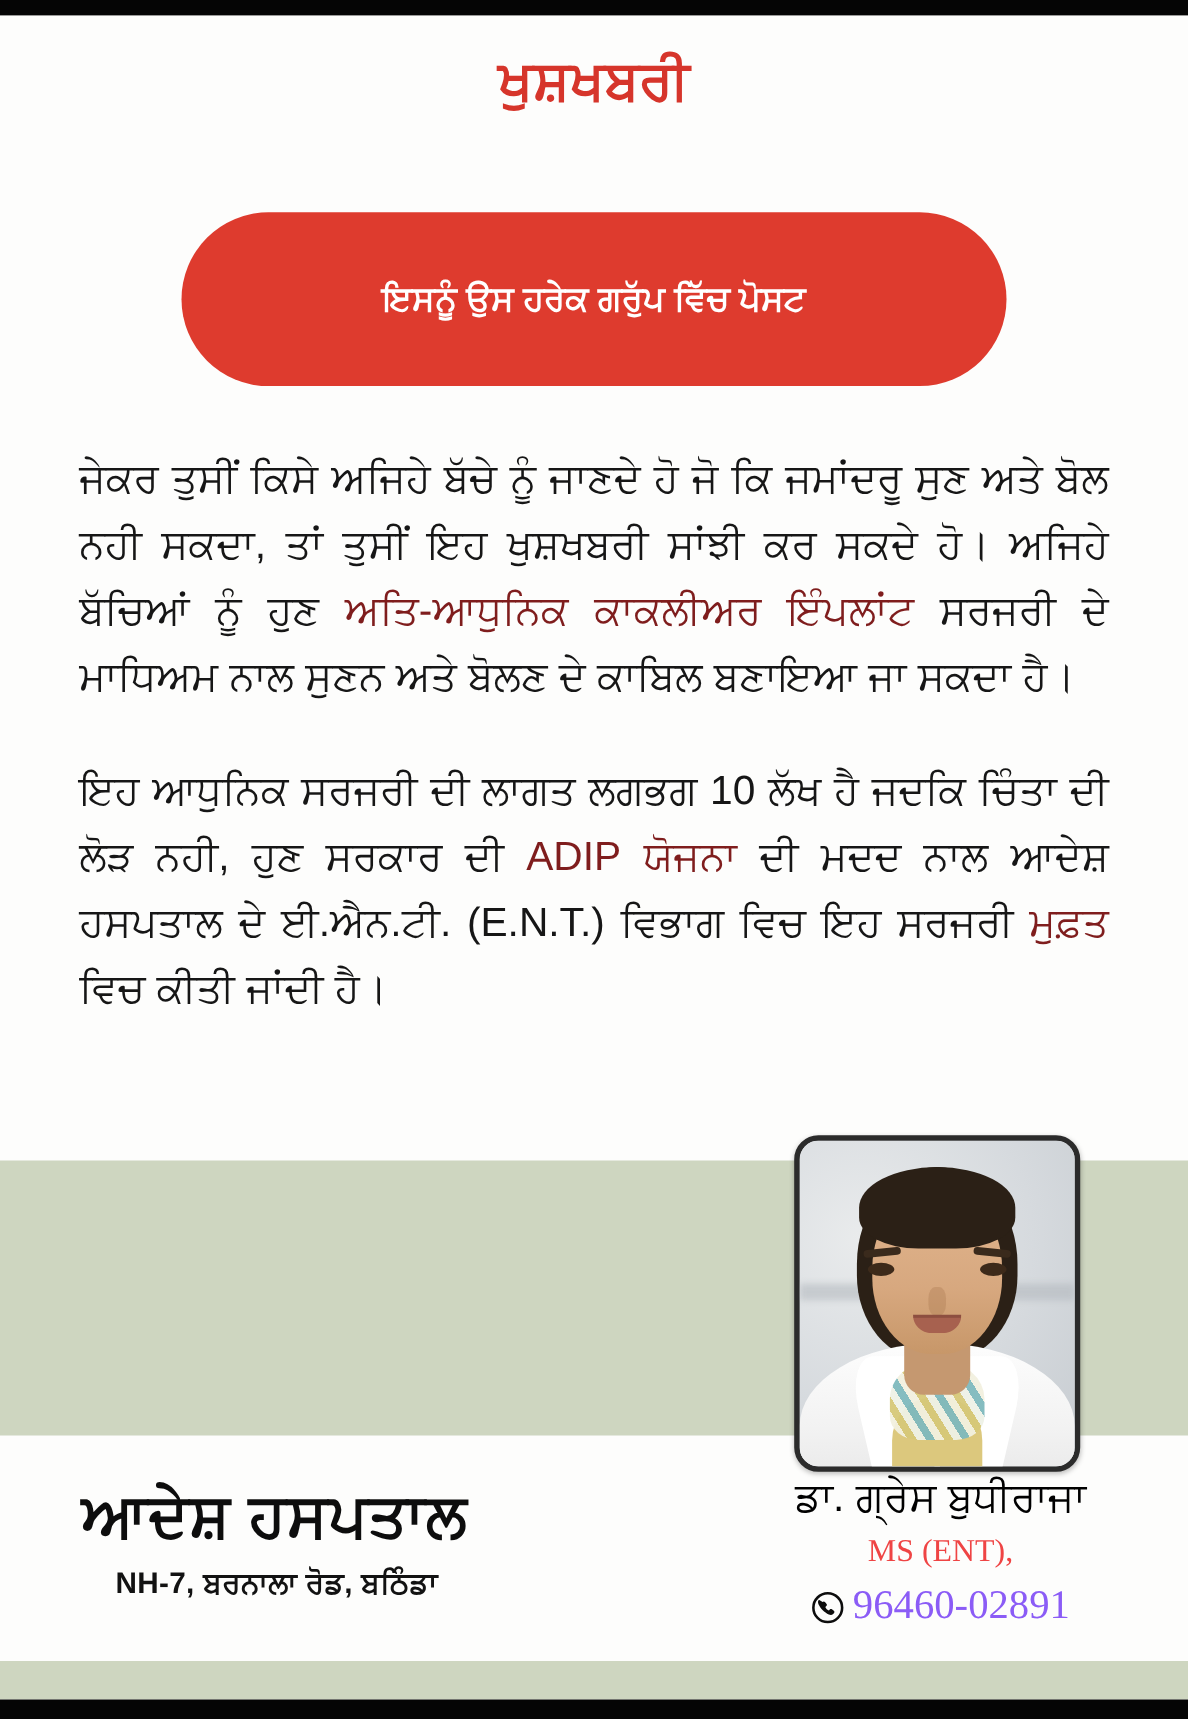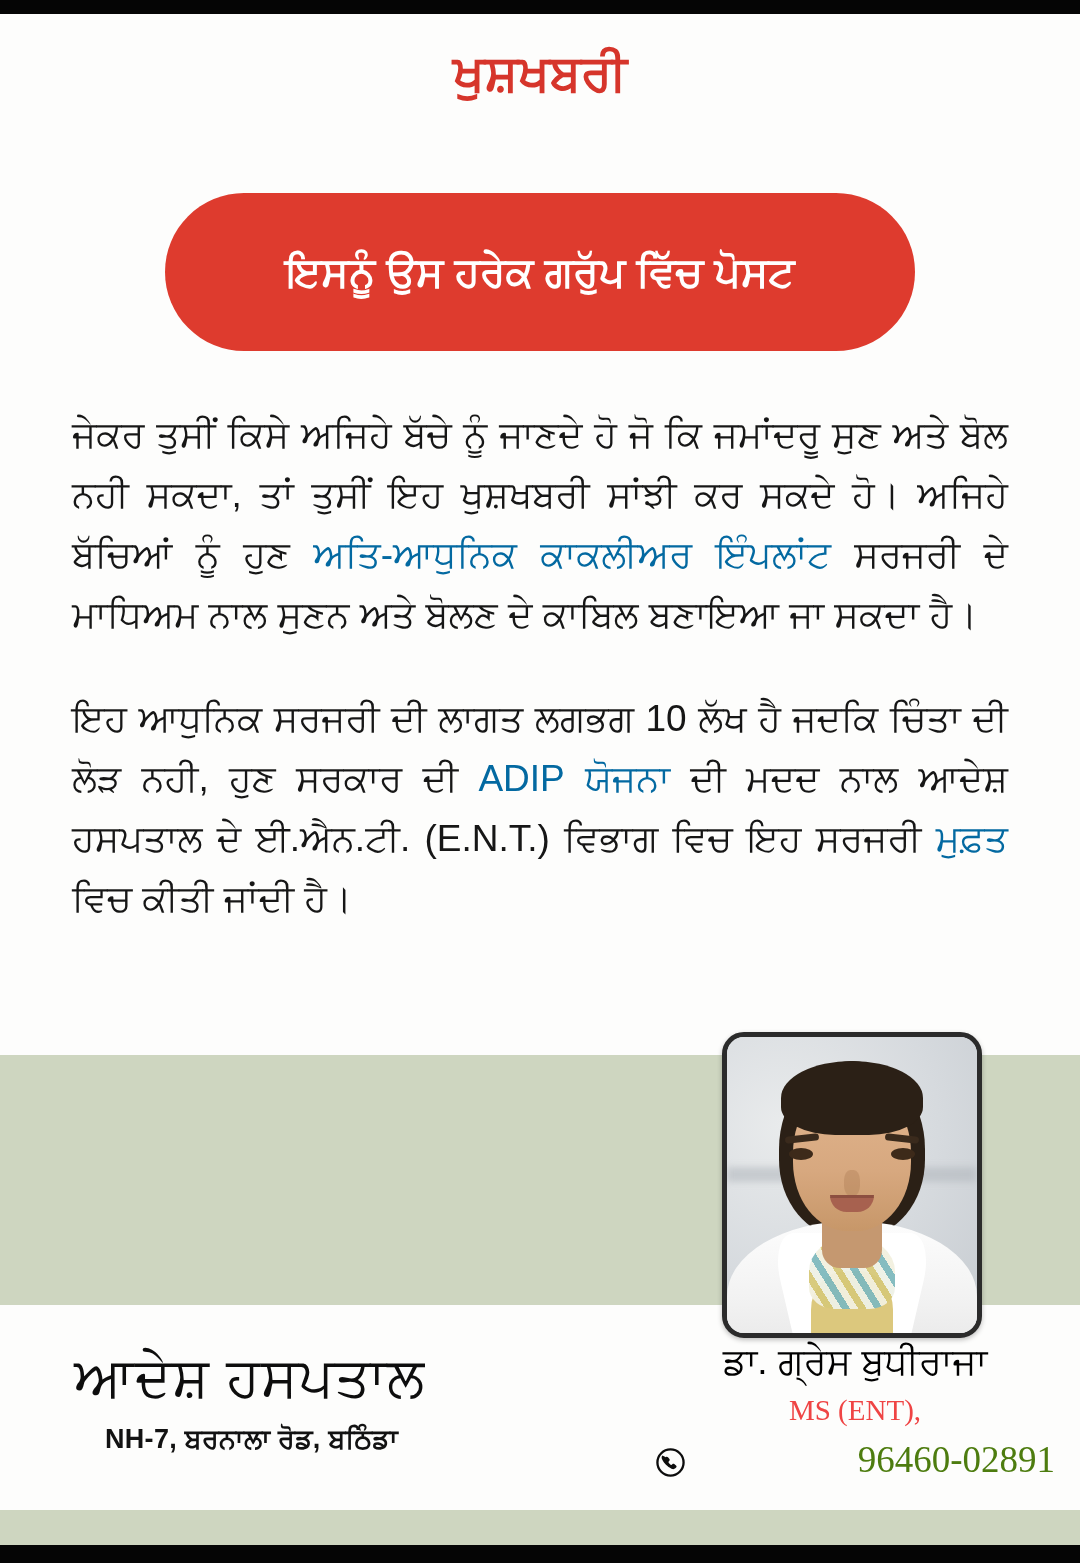--- a/index.html
+++ b/index.html
@@ -54,21 +54,21 @@
     background: #de3b2e;
     border-radius: 79px;
     display: flex;
     align-items: center;
     justify-content: center;
     box-sizing: border-box;
     padding: 0 40px;
   }
   .banner-text {
     color: #ffffff;
-    font-size: 41px;
+    font-size: 31px;
     font-weight: bold;
     line-height: 1.42;
     text-align: center;
   }
 
   
   .body-block {
     position: absolute;
     left: 72px; top: 405px;
     width: 936px;
@@ -76,21 +76,21 @@
   .para {
     color: #161616;
     font-size: 37px;
     line-height: 1.62;
     text-align: justify;
     text-justify: inter-word;
     margin: 0;
   }
   .para + .para { margin-top: 44px; }
   .para.last-line-left { text-align-last: left; }
-  .hl { color: #0369a1; }
+  .hl { color: #7f1d1d; }
   .serif { font-family: Liberation Sans, sans-serif; }
 
   
   .green-band {
     position: absolute;
     left: 0; top: 1055px;
     width: 1080px; height: 250px;
     background: #ced6c0;
   }
   .green-strip {
@@ -229,21 +229,21 @@
     border-radius: 0 0 22px 22px;
     border-top: 3px solid #8d4f40;
   }
 
   
   .hospital-name {
     position: absolute;
     left: 74px; top: 1349px;
     color: #0d0d0d;
     font-size: 55px;
-    font-weight: normal;
+    font-weight: bold;
     line-height: 1.05;
     letter-spacing: 1px;
   }
   .hospital-addr {
     position: absolute;
     left: 76px; top: 1424px;
     color: #121212;
     font-size: 27px;
     font-weight: bold;
     letter-spacing: .3px;
@@ -264,26 +264,26 @@
   }
   .doctor-degree {
     font-family: "Liberation Serif", "DejaVu Serif", serif;
     color: #ef4444;
     font-size: 29px;
     line-height: 1.30;
     margin-top: 8px;
   }
   .doctor-phone {
     font-family: "Liberation Serif", "DejaVu Serif", serif;
-    color: #4d7c0f;
+    color: #8b5cf6;
     font-size: 37px;
     margin-top: 8px;
     display: flex;
     align-items: center;
-    justify-content: space-between;
+    justify-content: center;
     gap: 7px;
   }
   .phone-icon { display: inline-block; width: 31px; height: 31px; }
 </style>
 </head>
 <body>
 
 <div id="poster">
 
   <div class="bar-top"></div>

